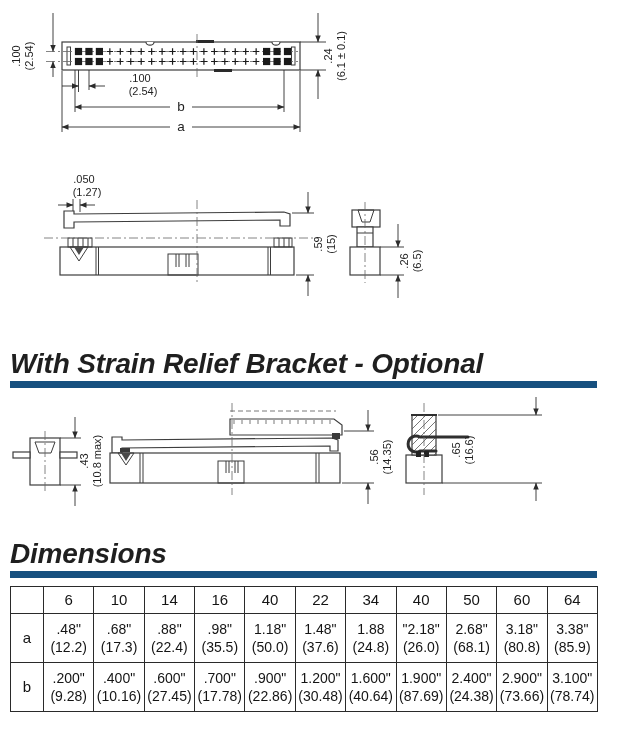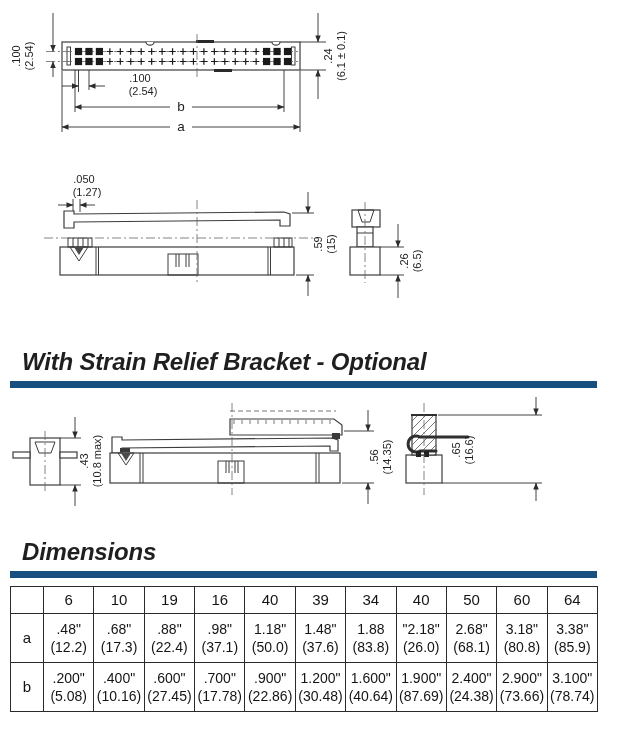--- a/index.html
+++ b/index.html
@@ -3,21 +3,21 @@
 <meta charset="utf-8">
 <style>
   * { margin:0; padding:0; box-sizing:border-box; }
   html,body { background:#ffffff; }
   body {
     width:627px; height:735px; position:relative; overflow:hidden;
     font-family:"Liberation Sans", sans-serif; color:#1a1a1a;
   }
   .accent-bar { position:absolute; left:10px; width:587px; height:7px; background:#17507f; }
   h2.hd {
-    position:absolute; left:22px; font-size:24px; font-weight:bold; font-style:italic;
+    position:absolute; left:10px; font-size:28px; font-weight:bold; font-style:italic;
     color:#1f1f1f; white-space:nowrap; letter-spacing:-0.2px;
   }
   svg { position:absolute; left:0; }
   svg text { font-family:"Liberation Sans", sans-serif; fill:#1f1f1f; }
   svg .dt  { font-size:11px; }
   svg .lbl { font-size:13.5px; }
   .ln   { stroke:#3d3d3d; stroke-width:1; fill:none; }
   .ln2  { stroke:#3d3d3d; stroke-width:1.2; fill:#ffffff; }
   .thin { stroke:#555; stroke-width:0.8; fill:none; }
   .cl   { stroke:#666; stroke-width:0.8; fill:none; stroke-dasharray:9 3 2 3; }
@@ -274,24 +274,24 @@
       <col>
       <col>
       <col>
       <col>
   </colgroup>
   <tbody>
       <tr class="hdr">
     <td></td>
     <td>6</td>
     <td>10</td>
-    <td>19</td>
+    <td>14</td>
     <td>16</td>
     <td>40</td>
-    <td>39</td>
+    <td>22</td>
     <td>34</td>
     <td>40</td>
     <td>50</td>
     <td>60</td>
     <td>64</td>
   </tr>
   <tr>
     <td class="lab">a</td>
     <td>
           <div>.48"</div>
@@ -300,33 +300,33 @@
     <td>
           <div>.68"</div>
           <div>(17.3)</div>
         </td>
     <td>
           <div>.88"</div>
           <div>(22.4)</div>
         </td>
     <td>
           <div>.98"</div>
-          <div>(37.1)</div>
+          <div>(35.5)</div>
         </td>
     <td>
           <div>1.18"</div>
           <div>(50.0)</div>
         </td>
     <td>
           <div>1.48"</div>
           <div>(37.6)</div>
         </td>
     <td>
           <div>1.88</div>
-          <div>(83.8)</div>
+          <div>(24.8)</div>
         </td>
     <td>
           <div>"2.18"</div>
           <div>(26.0)</div>
         </td>
     <td>
           <div>2.68"</div>
           <div>(68.1)</div>
         </td>
     <td>
@@ -335,21 +335,21 @@
         </td>
     <td>
           <div>3.38"</div>
           <div>(85.9)</div>
         </td>
   </tr>
   <tr>
     <td class="lab">b</td>
     <td>
           <div>.200"</div>
-          <div>(5.08)</div>
+          <div>(9.28)</div>
         </td>
     <td>
           <div>.400"</div>
           <div>(10.16)</div>
         </td>
     <td>
           <div>.600"</div>
           <div>(27.45)</div>
         </td>
     <td>

